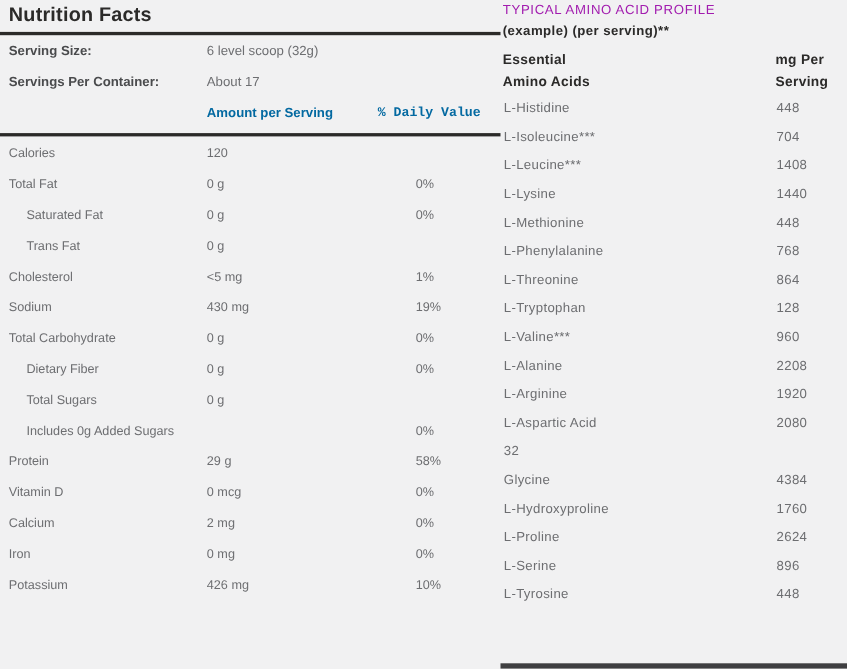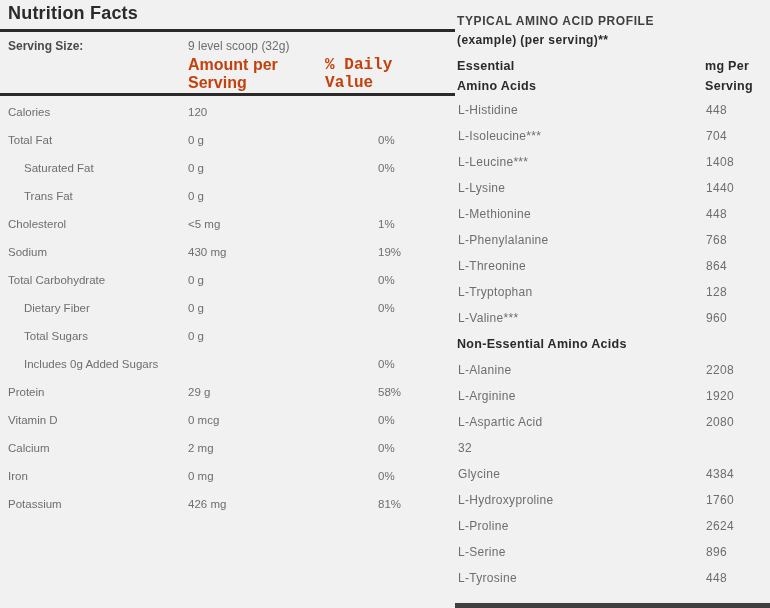--- a/index.html
+++ b/index.html
@@ -21,39 +21,39 @@
   }
   .nf-rule { height:3px; background:#2b2a29; margin-top:5px; }
   .nf-srow {
     display:flex; height:28px; align-items:center;
     padding-left:8px; font-size:12px;
   }
   .nf-srow .slabel { width:180px; font-weight:700; color:#4a4b4d; }
   .nf-srow .svalue { color:#6d6e71; }
   .nf-hrow {
     display:flex; height:28px; align-items:center;
-    padding-left:8px; font-size:16px; font-weight:700; color:#c2410c;
+    padding-left:8px; font-size:12px; font-weight:700; color:#0369a1;
   }
   .nf-hrow .h-amount { margin-left:180px; }
   .nf-hrow .h-dv { margin-left:auto; padding-right:18px;font-family:Liberation Mono, monospace; }
   .nf-rows { padding-top:2px; }
   .nf-row {
     display:flex; height:28px; align-items:center;
     padding-left:8px; font-size:11.5px; color:#6d6e71;
   }
   .nf-row .rlabel { width:180px; }
   .nf-row.ind .rlabel { padding-left:16px; width:164px; }
   .nf-row .ramount { width:190px; }
   .nf-row .rdv { flex:1; }
 
   
   .aa { position:absolute; left:457px; top:0; width:305px; }
   .aa-title {
-    padding-top:12px;
-    font-size:12px; font-weight:700; color:#404040;
+    padding-top:0;
+    font-size:12px; font-weight:400; color:#a21caf;
     letter-spacing:0.6px; line-height:19px;
   }
   .aa-subtitle {
     font-size:12px; font-weight:700; color:#2b2a29;
     letter-spacing:0.4px; line-height:19px;
   }
   .aa-header {
     display:flex; margin-top:6px;
     font-size:12.5px; font-weight:700; color:#2b2a29;
     line-height:20px; letter-spacing:0.3px;
@@ -78,21 +78,25 @@
 </style>
 </head>
 <body>
 
 <div class="nf">
   <div class="nf-title">Nutrition Facts</div>
   <div class="nf-rule"></div>
 
   <div class="nf-srow">
     <span class="slabel">Serving Size:</span>
-    <span class="svalue">9 level scoop (32g)</span>
+    <span class="svalue">6 level scoop (32g)</span>
+  </div>
+  <div class="nf-srow">
+    <span class="slabel">Servings Per Container:</span>
+    <span class="svalue">About 17</span>
   </div>
 
   <div class="nf-hrow">
     <span class="h-amount">Amount per Serving</span>
     <span class="h-dv">% Daily Value</span>
   </div>
   <div class="nf-rule"></div>
 
   <div class="nf-rows">
     <div class="nf-row">
@@ -161,21 +165,21 @@
       <span class="rdv">0%</span>
     </div>
     <div class="nf-row">
       <span class="rlabel">Iron</span>
       <span class="ramount">0 mg</span>
       <span class="rdv">0%</span>
     </div>
     <div class="nf-row">
       <span class="rlabel">Potassium</span>
       <span class="ramount">426 mg</span>
-      <span class="rdv">81%</span>
+      <span class="rdv">10%</span>
     </div>
   </div>
 </div>
 
 <div class="aa">
   <div class="aa-title">TYPICAL AMINO ACID PROFILE</div>
   <div class="aa-subtitle">(example) (per serving)**</div>
 
   <div class="aa-header">
     <div class="hleft">
@@ -219,21 +223,20 @@
     </div>
     <div class="aa-row">
       <span class="aname">L-Tryptophan</span>
       <span class="amg">128</span>
     </div>
     <div class="aa-row">
       <span class="aname">L-Valine***</span>
       <span class="amg">960</span>
     </div>
 
-    <div class="aa-subheader">Non-Essential Amino Acids</div>
 
     <div class="aa-row">
       <span class="aname">L-Alanine</span>
       <span class="amg">2208</span>
     </div>
     <div class="aa-row">
       <span class="aname">L-Arginine</span>
       <span class="amg">1920</span>
     </div>
     <div class="aa-row">

